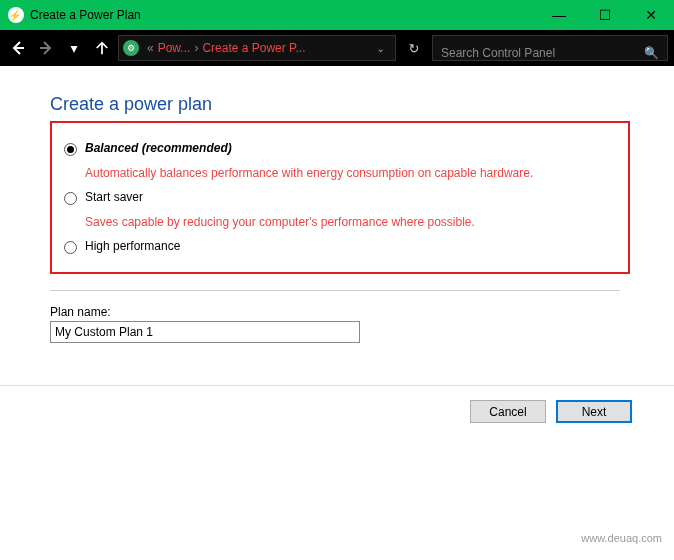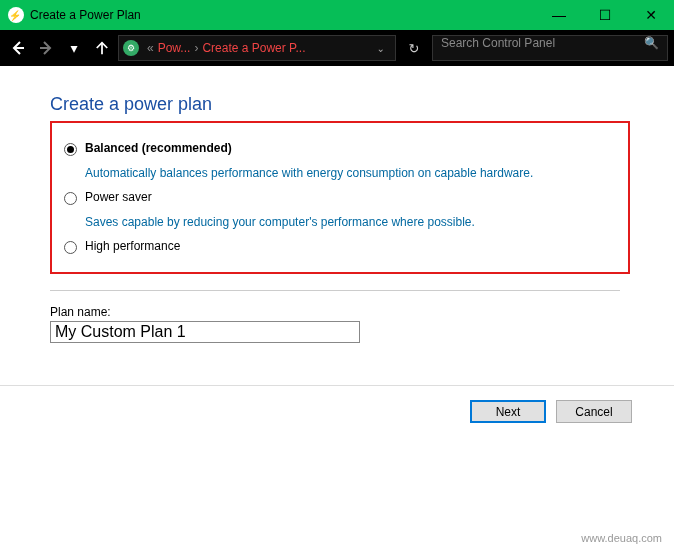--- a/index.html
+++ b/index.html
@@ -80,21 +80,21 @@
     display: flex; align-items: center; justify-content: center;
     color: #ccc;
     font-size: 13px;
   }
   .searchbox {
     width: 236px;
     background: #111;
     border: 1px solid #333;
     height: 26px;
     display: flex;
-    align-items: flex-start;
+    align-items: flex-end;
     padding: 0 8px;
     color: #888;
     font-size: 12px;
   }
   .searchbox .sicon { margin-left: auto; color: #ccc; font-size: 12px; }
   .content {
     padding: 28px 0 0 50px;
     position: relative;
     height: 320px;
     border-bottom: 1px solid #ddd;
@@ -119,29 +119,29 @@
     border-radius: 50%;
     margin-right: 8px;
     margin-top: 2px;
     display: flex; align-items: center; justify-content: center;
     flex-shrink: 0;
   }
   .radio.selected::after {
     content: ""; width: 7px; height: 7px; background: #000; border-radius: 50%;
   }
   .plan-label { font-size: 12px; }
-  .plan-label.bold { font-weight: 700; }
-  .plan-desc { font-size: 12px; color: #0369a1; margin-left: 21px; margin-bottom: 10px; margin-top: 10px; }
+  .plan-label.bold { font-weight: 700; font-style: italic; }
+  .plan-desc { font-size: 12px; color: #ef4444; margin-left: 21px; margin-bottom: 10px; margin-top: 10px; }
   .hr { height: 1px; background: #ccc; margin: 0 54px 14px 0; }
   .field-row { margin-top: 12px; }
   .field-label { font-size: 12px; margin-bottom: 2px; }
   .text-input {
     width: 310px; height: 22px;
     border: 1px solid #888;
-    font-size: 16px;
+    font-size: 12px;
     padding: 2px 4px;
     font-family: inherit;
   }
   .btn-row {
     display: flex;
     justify-content: flex-end;
     gap: 10px;
     padding: 14px 42px 0 0;
   }
   .btn {
@@ -213,36 +213,36 @@
 
   <div class="plan-group">
     <div class="plan-opt">
       <div class="radio selected"></div>
       <span class="plan-label bold">Balanced (recommended)</span>
     </div>
     <div class="plan-desc">Automatically balances performance with energy consumption on capable hardware.</div>
 
     <div class="plan-opt">
       <div class="radio"></div>
-      <span class="plan-label">Power saver</span>
+      <span class="plan-label">Start saver</span>
     </div>
     <div class="plan-desc">Saves capable by reducing your computer's performance where possible.</div>
 
     <div class="plan-opt">
       <div class="radio"></div>
       <span class="plan-label">High performance</span>
     </div>
   </div>
 
   <div class="hr"></div>
 
   <div class="field-row">
     <div class="field-label">Plan name:</div>
     <input class="text-input" type="text" value="My Custom Plan 1" style="">
   </div>
 </div>
 
 <div class="btn-row">
+  <button class="btn">Cancel</button>
   <button class="btn primary">Next</button>
-  <button class="btn">Cancel</button>
 </div>
 
 <div class="watermark">www.deuaq.com</div>
 
 </body></html>

